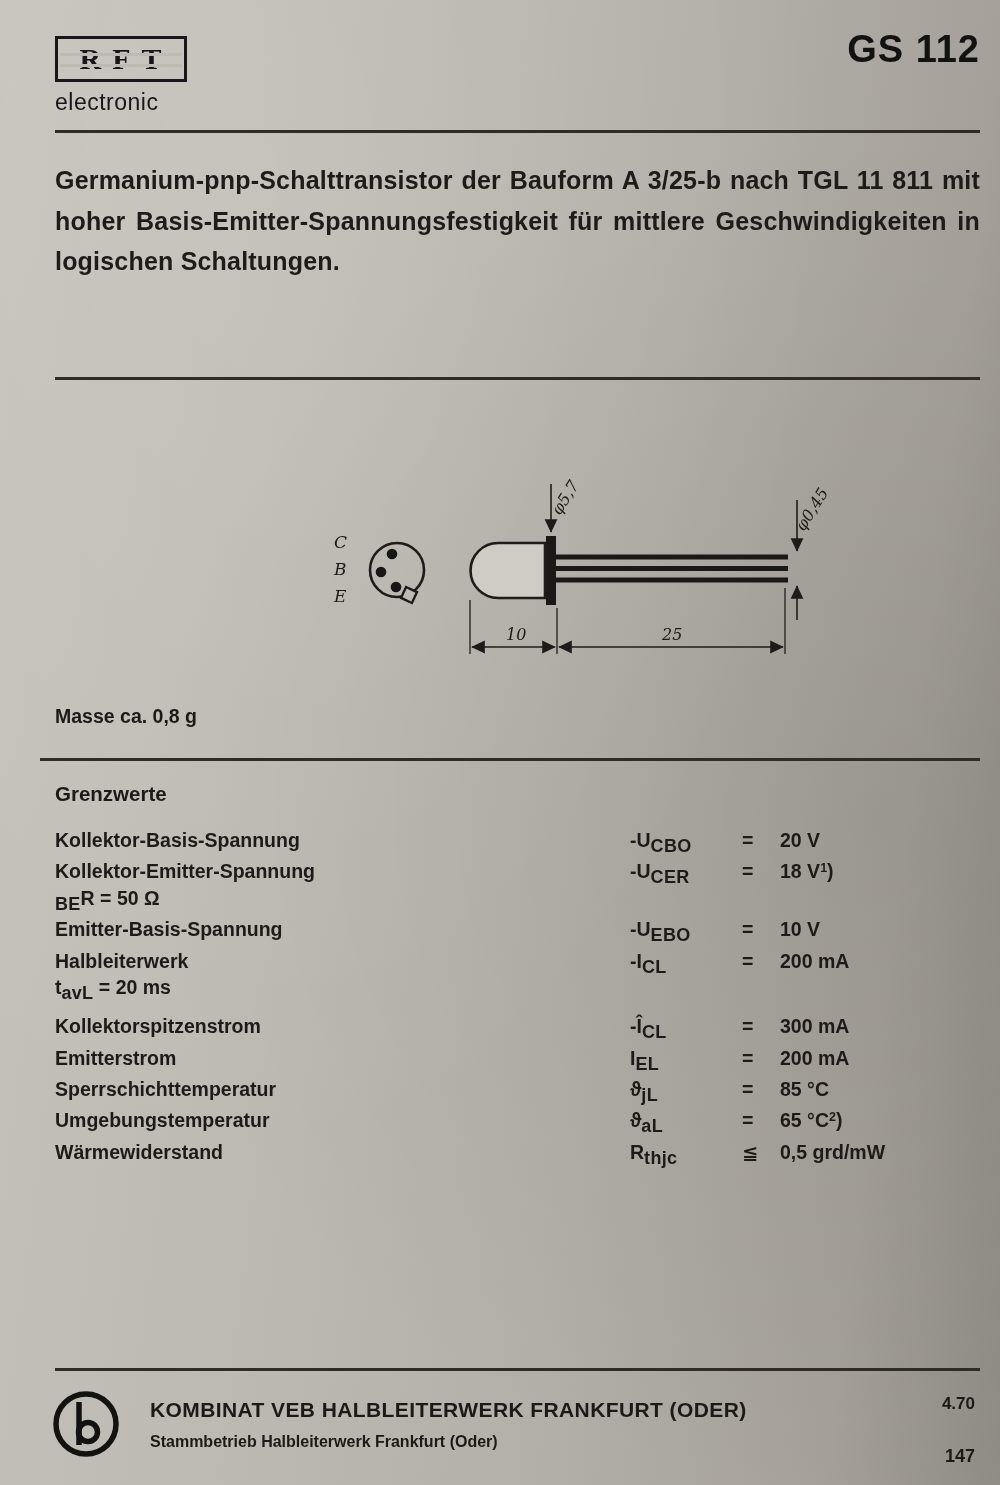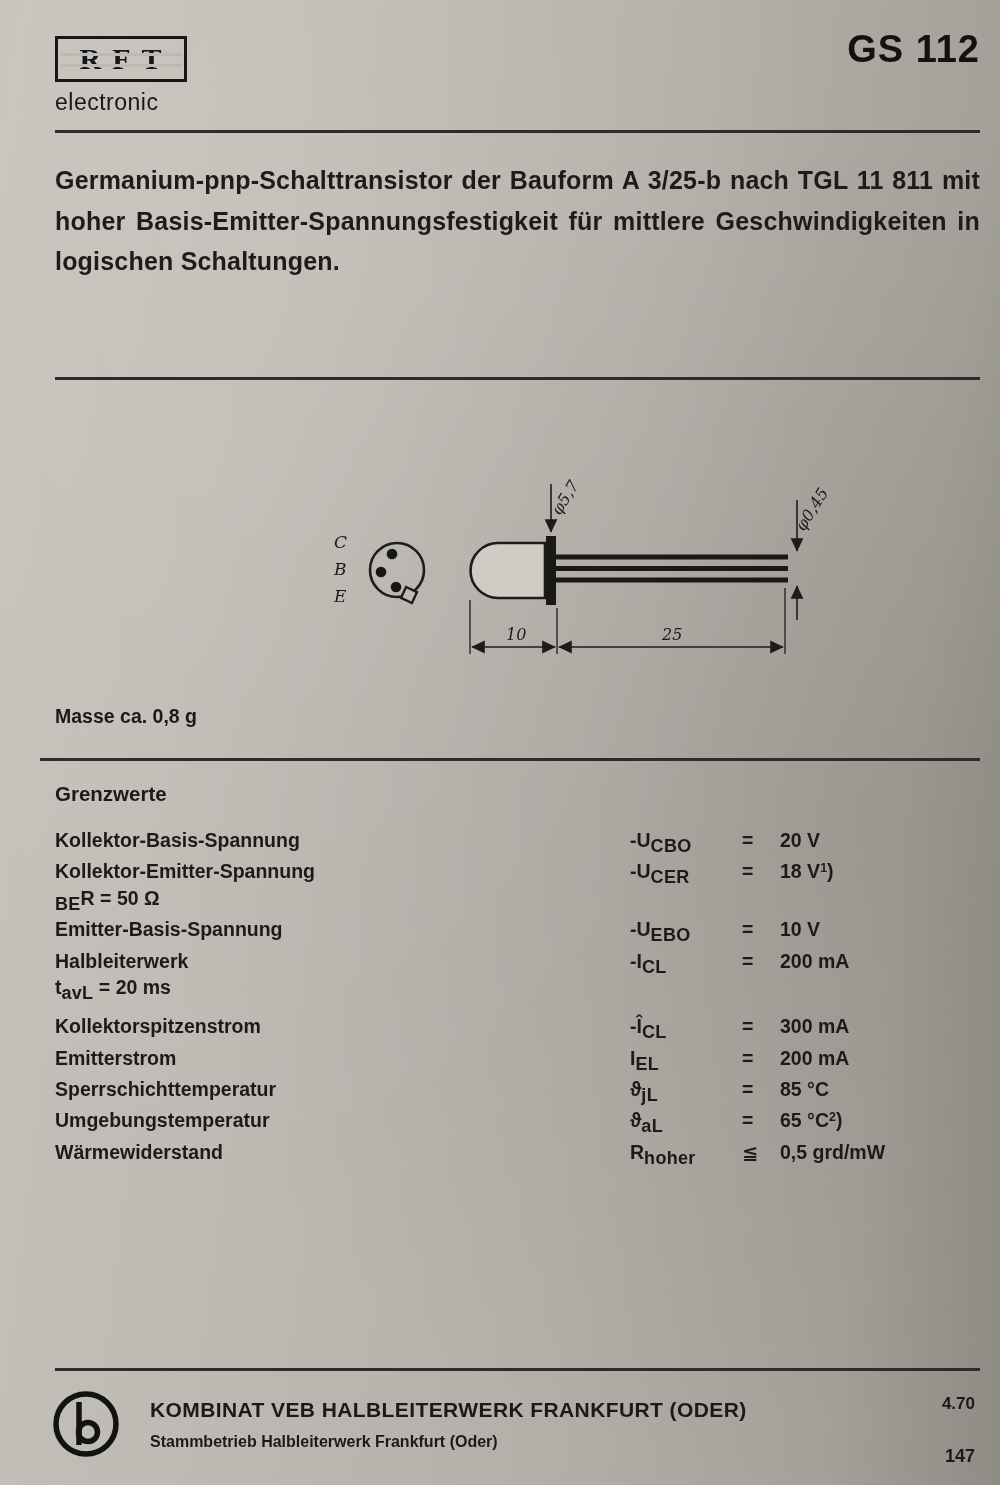--- a/index.html
+++ b/index.html
@@ -239,21 +239,21 @@
     <div class="cell-sym"><span>ϑ</span><sub>aL</sub></div>
     <div class="cell-rel">=</div>
     <div class="cell-val"><span>65 °C</span><sup>2</sup><span>)</span></div>
   </div>
 
   <div class="limit-row">
     <div class="cell-label">
       <div class="label-main">Wärmewiderstand</div>
 
     </div>
-    <div class="cell-sym"><span>R</span><sub>hoher</sub></div>
+    <div class="cell-sym"><span>R</span><sub>thjc</sub></div>
     <div class="cell-rel">≦</div>
     <div class="cell-val"><span>0,5 grd/mW</span><sup></sup><span></span></div>
   </div>
 </div>
 
   <div class="rule rule4"></div>
 
   <svg class="footer-logo" width="72" height="72" viewBox="0 0 72 72" xmlns="http://www.w3.org/2000/svg">
     <circle cx="36" cy="36" r="30" fill="none" stroke="#121211" stroke-width="5.5"></circle>
     <line x1="29" y1="14" x2="29" y2="57" stroke="#121211" stroke-width="5.5"></line>

